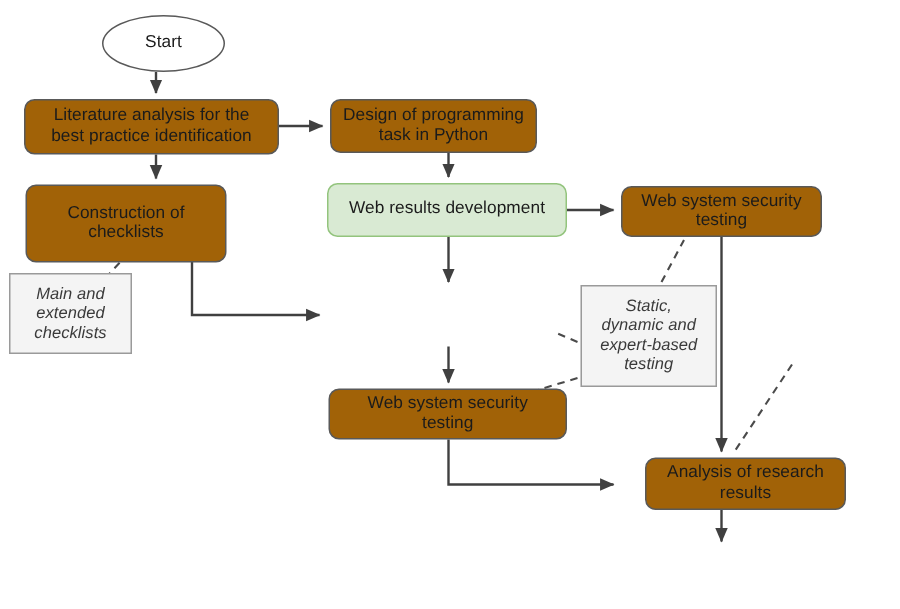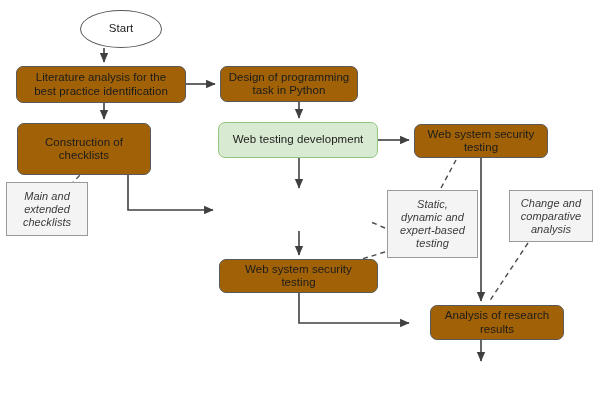--- a/index.html
+++ b/index.html
@@ -106,41 +106,41 @@
       <line x1="441" y1="188" x2="456" y2="160"></line>
 
       <line x1="385" y1="228" x2="371" y2="222"></line>
 
       <line x1="385" y1="252" x2="352" y2="262"></line>
 
       <line x1="528" y1="243" x2="489" y2="302"></line>
     </g>
   </svg>
 
-  <div class="node terminator" style="left:80px; top:10px; width:82px; height:38px;">
+  <div class="node terminator" style="left:68px; top:10px; width:82px; height:38px;">
     <span class="label">Start</span>
   </div>
 
   <div class="node proc" style="left:16px; top:66px; width:170px; height:37px;">
     <span class="label">Literature analysis for the
 best practice identification</span>
   </div>
 
   <div class="node proc" style="left:17px; top:123px; width:134px; height:52px;">
     <span class="label">Construction of
 checklists</span>
   </div>
 
   <div class="node proc" style="left:220px; top:66px; width:138px; height:36px;">
     <span class="label">Design of programming
 task in Python</span>
   </div>
 
   <div class="node proc green" style="left:218px; top:122px; width:160px; height:36px;">
-    <span class="label">Web testing development</span>
+    <span class="label">Web results development</span>
   </div>
 
   <div class="node proc" style="left:414px; top:124px; width:134px; height:34px;">
     <span class="label">Web system security
 testing</span>
   </div>
 
 
   <div class="node proc" style="left:219px; top:259px; width:159px; height:34px;">
     <span class="label">Web system security
@@ -159,19 +159,14 @@
 checklists</span>
   </div>
 
   <div class="node note" style="left:387px; top:190px; width:91px; height:68px;">
     <span class="label">Static,
 dynamic and
 expert-based
 testing</span>
   </div>
 
-  <div class="node note" style="left:509px; top:190px; width:84px; height:52px;">
-    <span class="label">Change and
-comparative
-analysis</span>
-  </div>
 
 </div>
 
 </body></html>

